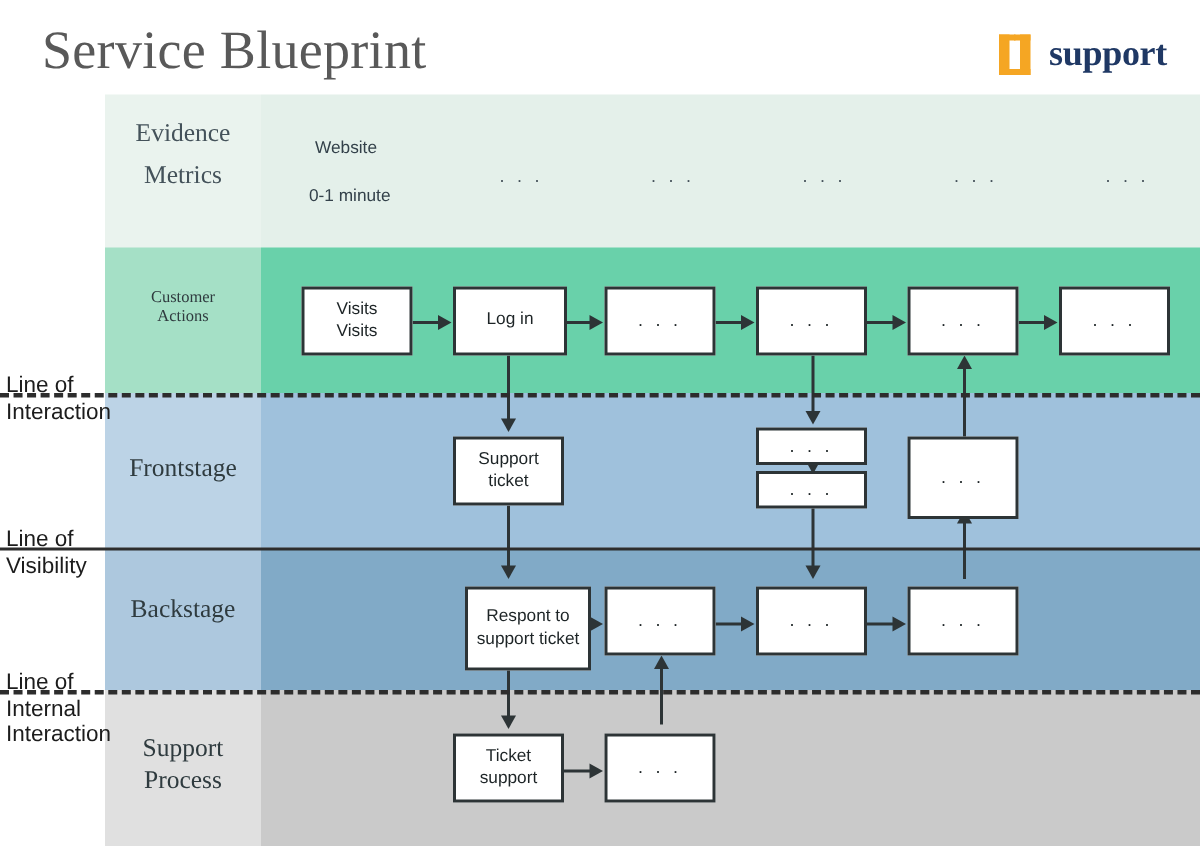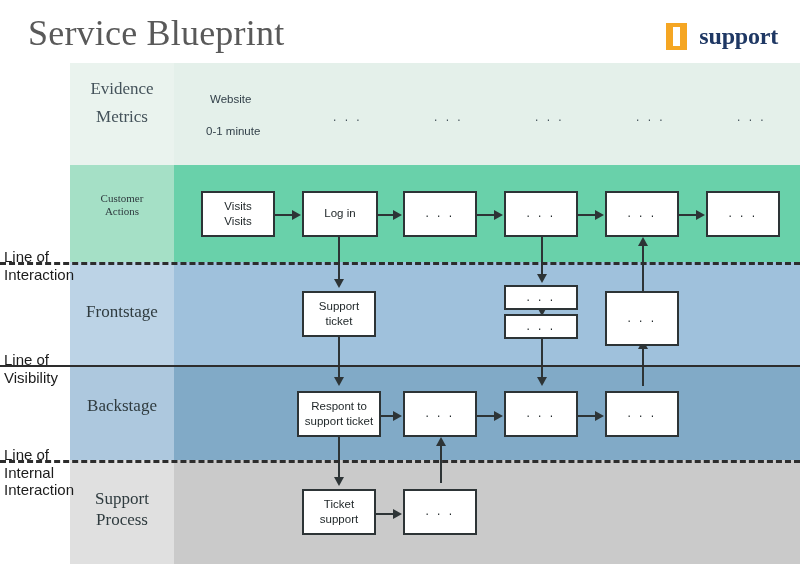--- a/index.html
+++ b/index.html
@@ -374,21 +374,21 @@
   <div class="node" style="left:504px; top:222px; width:74px; height:25px;">
     <div class="dots">. . .</div>
   </div>
   <div class="node" style="left:504px; top:251px; width:74px; height:25px;">
     <div class="dots">. . .</div>
   </div>
   <div class="node" style="left:605px; top:228px; width:74px; height:55px;">
     <div class="dots">. . .</div>
   </div>
 
-  <div class="node" style="left:297px; top:328px; width:84px; height:46px;">
+  <div class="node" style="left:310px; top:328px; width:84px; height:56px;">
     <div>
       <div>Respont to</div>
       <div>support ticket</div>
     </div>
   </div>
   <div class="node" style="left:403px; top:328px; width:74px; height:46px;">
     <div class="dots">. . .</div>
   </div>
   <div class="node" style="left:504px; top:328px; width:74px; height:46px;">
     <div class="dots">. . .</div>

